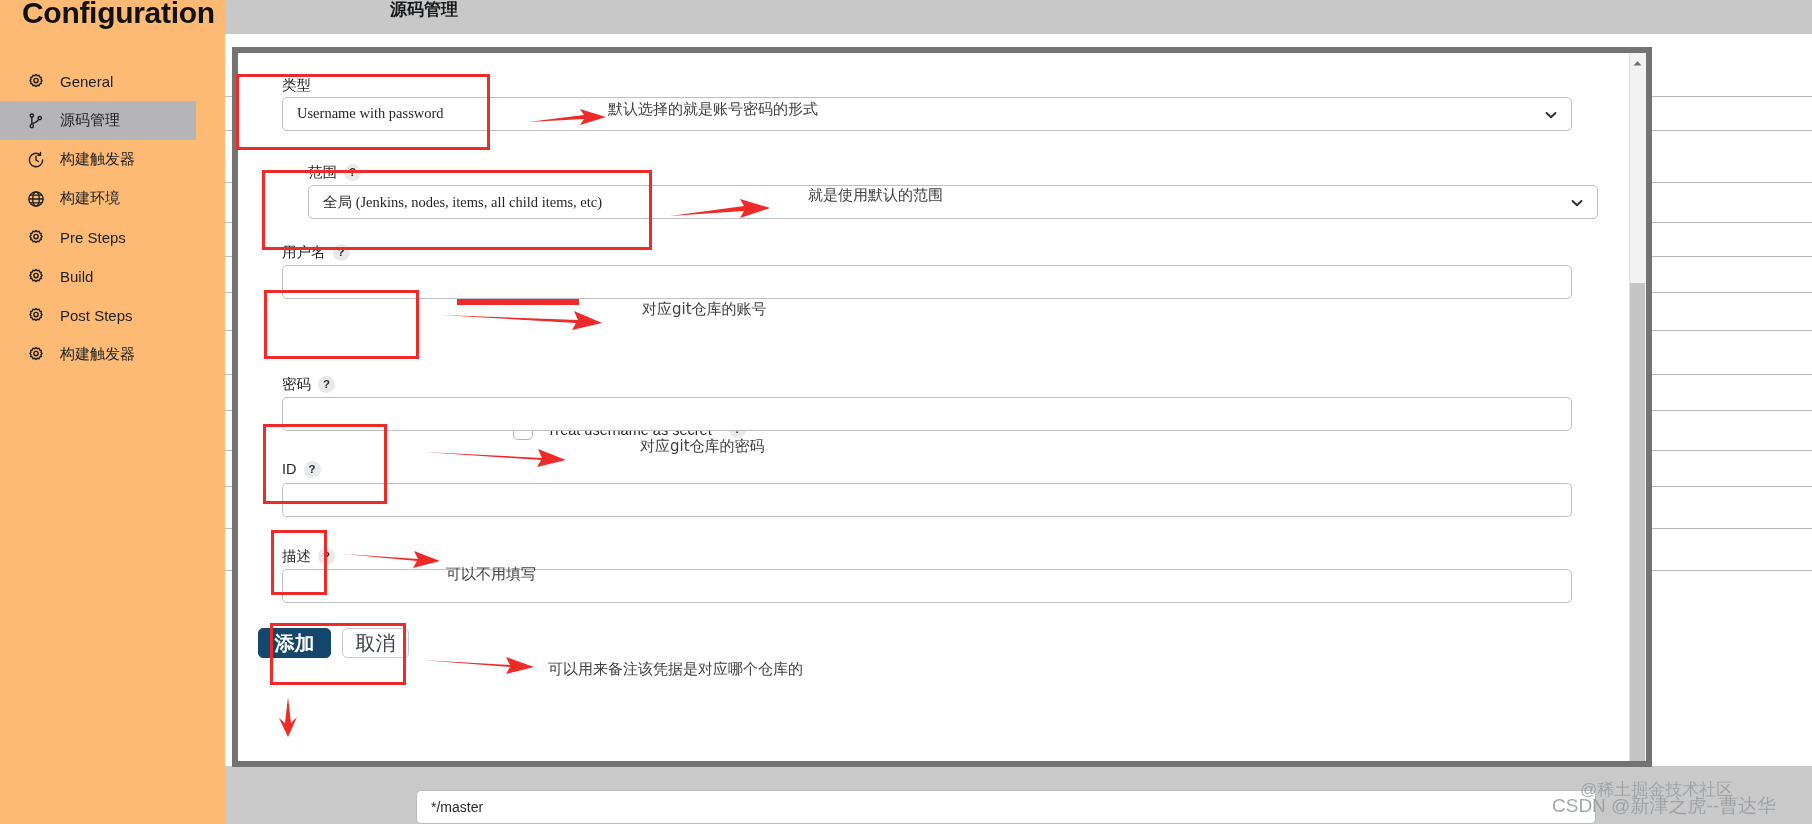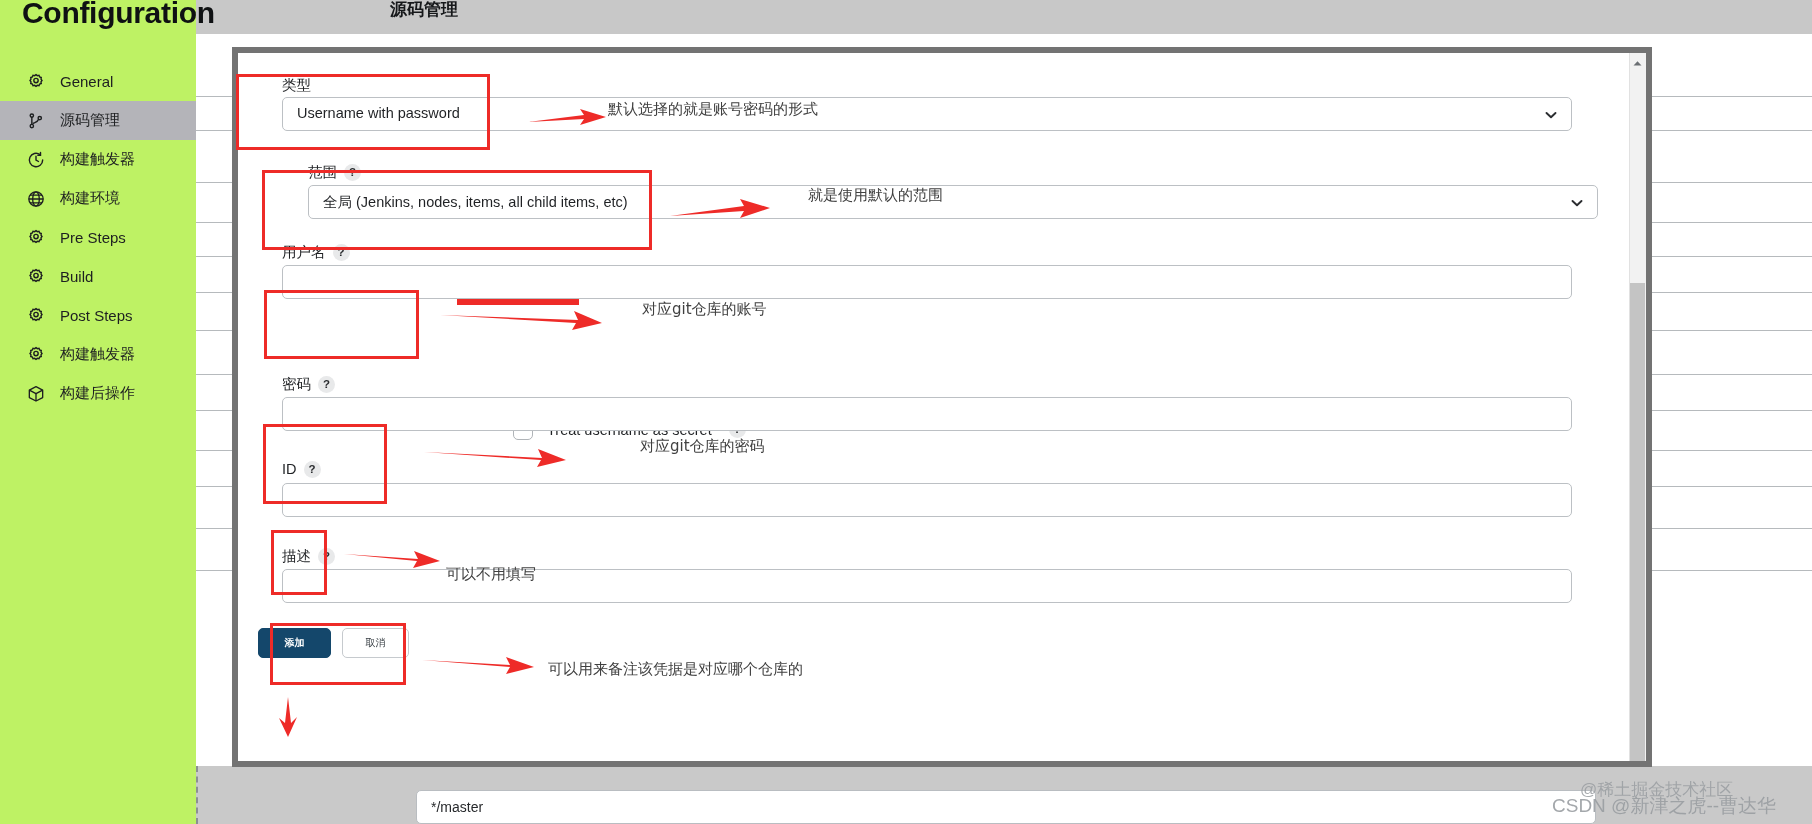--- a/index.html
+++ b/index.html
@@ -12,22 +12,22 @@
   }
   #root {
     position: relative;
     width: 1812px; height: 824px;
     background: #c8c8c8;
   }
 
   
   .sidebar {
     position: absolute; left: 0; top: 0;
-    width: 196px; height: 824px;
-    background: #bef264;
+    width: 225px; height: 824px;
+    background: #fdba74;
   }
   .page-title {
     position: absolute; left: 22px; top: -4px;
     font-size: 30px; font-weight: bold; color: #0f1113;
     letter-spacing: -0.3px;
     white-space: nowrap;
   }
   .nav-list { position: absolute; left: 0; top: 62px; width: 196px; text-align: center; }
   .nav-item {
     position: relative;
@@ -123,20 +123,21 @@
     position: absolute;
     height: 34px;
     background: #fff;
     border: 1px solid #bcc0c4;
     border-radius: 5px;
   }
   .field-text {
     position: absolute; left: 14px; top: 7px;
     font-size: 14.5px; color: #1f2124;
     white-space: nowrap;
+    font-family: Liberation Serif, serif;
   }
   .chev {
     position: absolute; right: 12px; top: 9px;
     width: 16px; height: 16px;
   }
   .chev svg { display:block; }
 
   .checkbox-row {
     position: absolute; left: 275px; top: 367px;
     display: flex; align-items: center; gap: 14px;
@@ -147,21 +148,21 @@
     border-radius: 5px;
     background: #fff;
   }
   .cbox-label { font-size: 14.5px; color: #1f2124; }
 
   
   .btn {
     position: absolute;
     height: 30px;
     border-radius: 5px;
-    font-size: 10px;
+    font-size: 20px;
     display: flex; align-items: center; justify-content: center;
     cursor: pointer;
   }
   .btn-primary {
     background: #14476b;
     color: #ffffff;
     border: 1px solid #14476b;
     font-weight: 600;
   }
   .btn-secondary {
@@ -336,30 +337,20 @@
       <div class="nav-item">
         <span class="ico">
           <svg viewBox="0 0 24 24" fill="none" stroke="#1d1f21" stroke-width="1.7">
             <path d="M12 3.2 13.6 4.4 15.6 4 16.4 5.9 18.3 6.6 18 8.6 19.2 10.2 18 11.8 18.3 13.8 16.4 14.5 15.6 16.4 13.6 16 12 17.2 10.4 16 8.4 16.4 7.6 14.5 5.7 13.8 6 11.8 4.8 10.2 6 8.6 5.7 6.6 7.6 5.9 8.4 4 10.4 4.4Z"></path>
             <circle cx="12" cy="10.2" r="2.6"></circle>
           </svg>
         </span>
         <span class="nav-label">构建触发器</span>
       </div>
 
-      <div class="nav-item">
-        <span class="ico">
-          <svg viewBox="0 0 24 24" fill="none" stroke="#1d1f21" stroke-width="1.6" stroke-linejoin="round">
-            <path d="M12 3.2 20 7.3v9L12 20.4 4 16.3v-9Z"></path>
-            <path d="M4 7.3 12 11.5l8-4.2"></path>
-            <path d="M12 11.5v8.9"></path>
-          </svg>
-        </span>
-        <span class="nav-label">构建后操作</span>
-      </div>
 
     </div>
   </div>
 
   <div class="modal">
     <div class="modal-inner">
 
       <div class="form-label" style="left:44px; top:23px;">类型</div>
       <div class="field" style="left:44px; top:44px; width:1290px;">
         <span class="field-text">Username with password</span>

